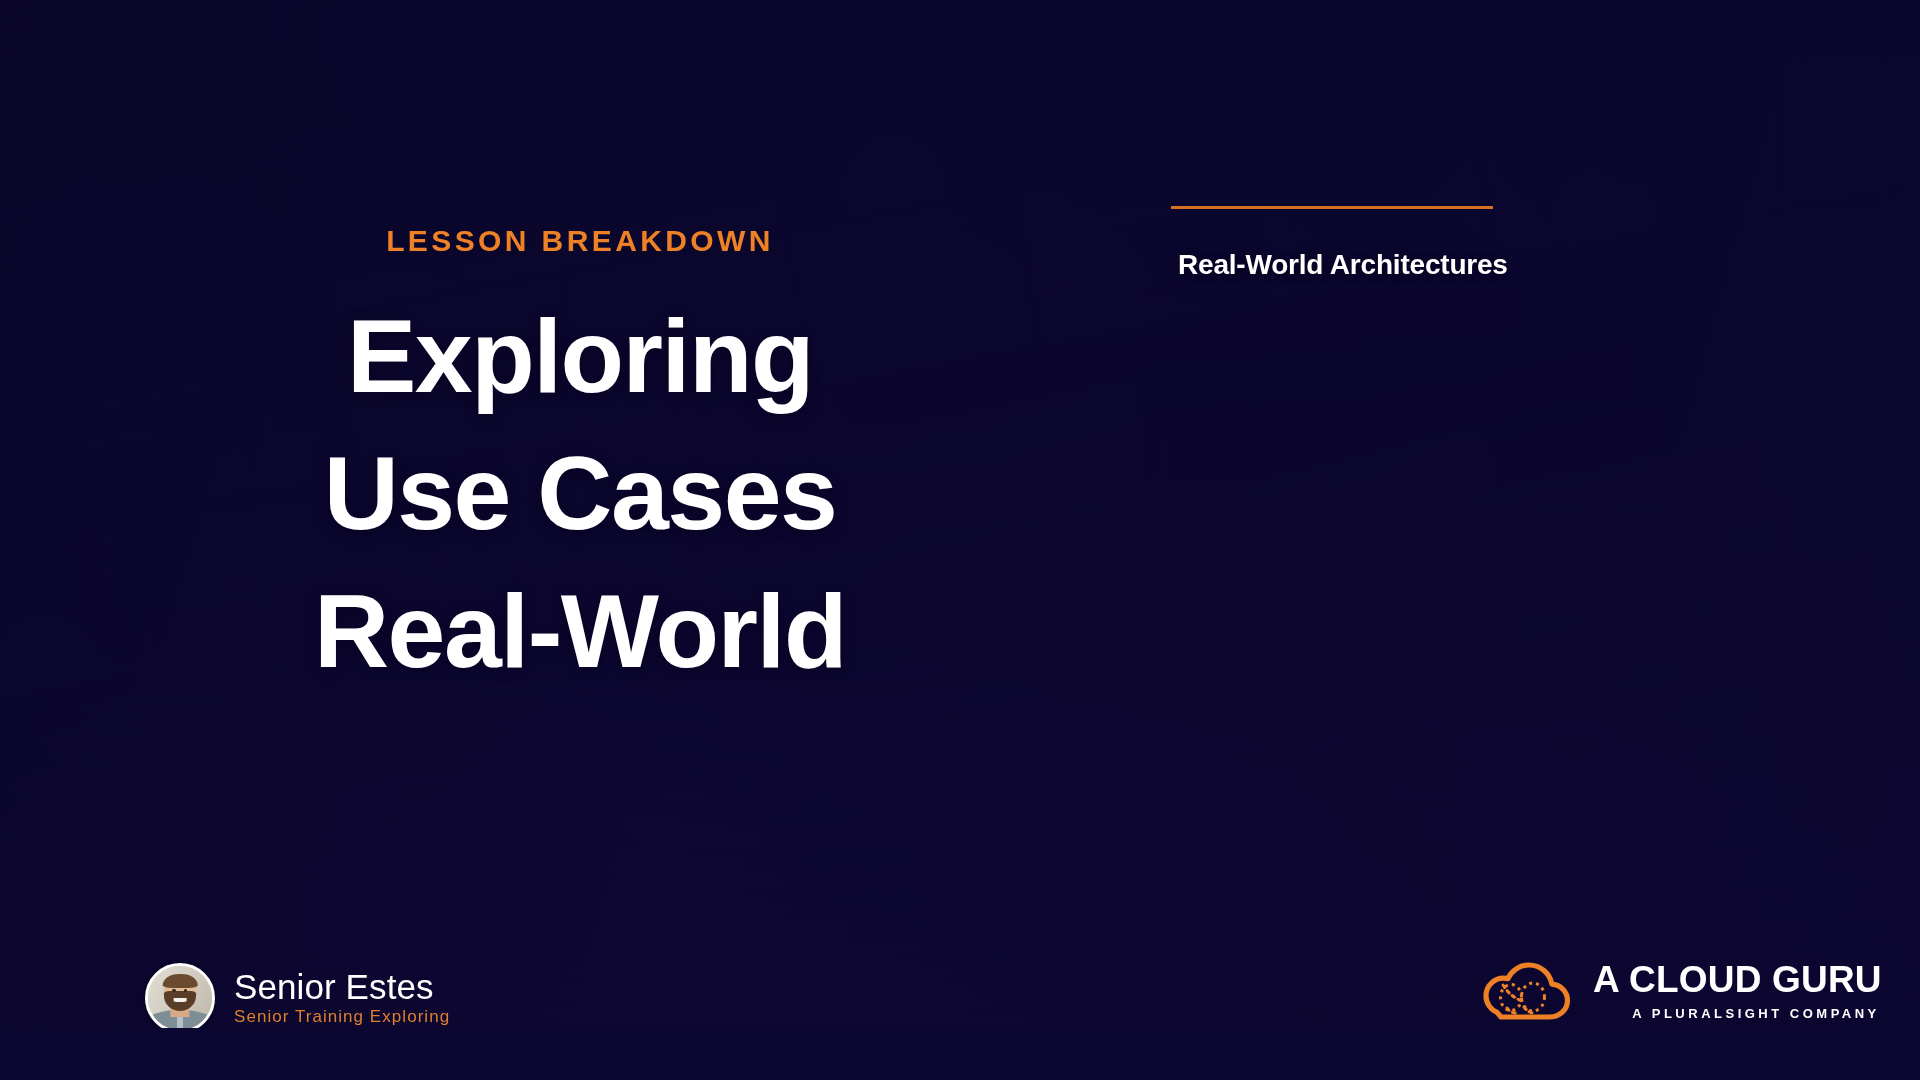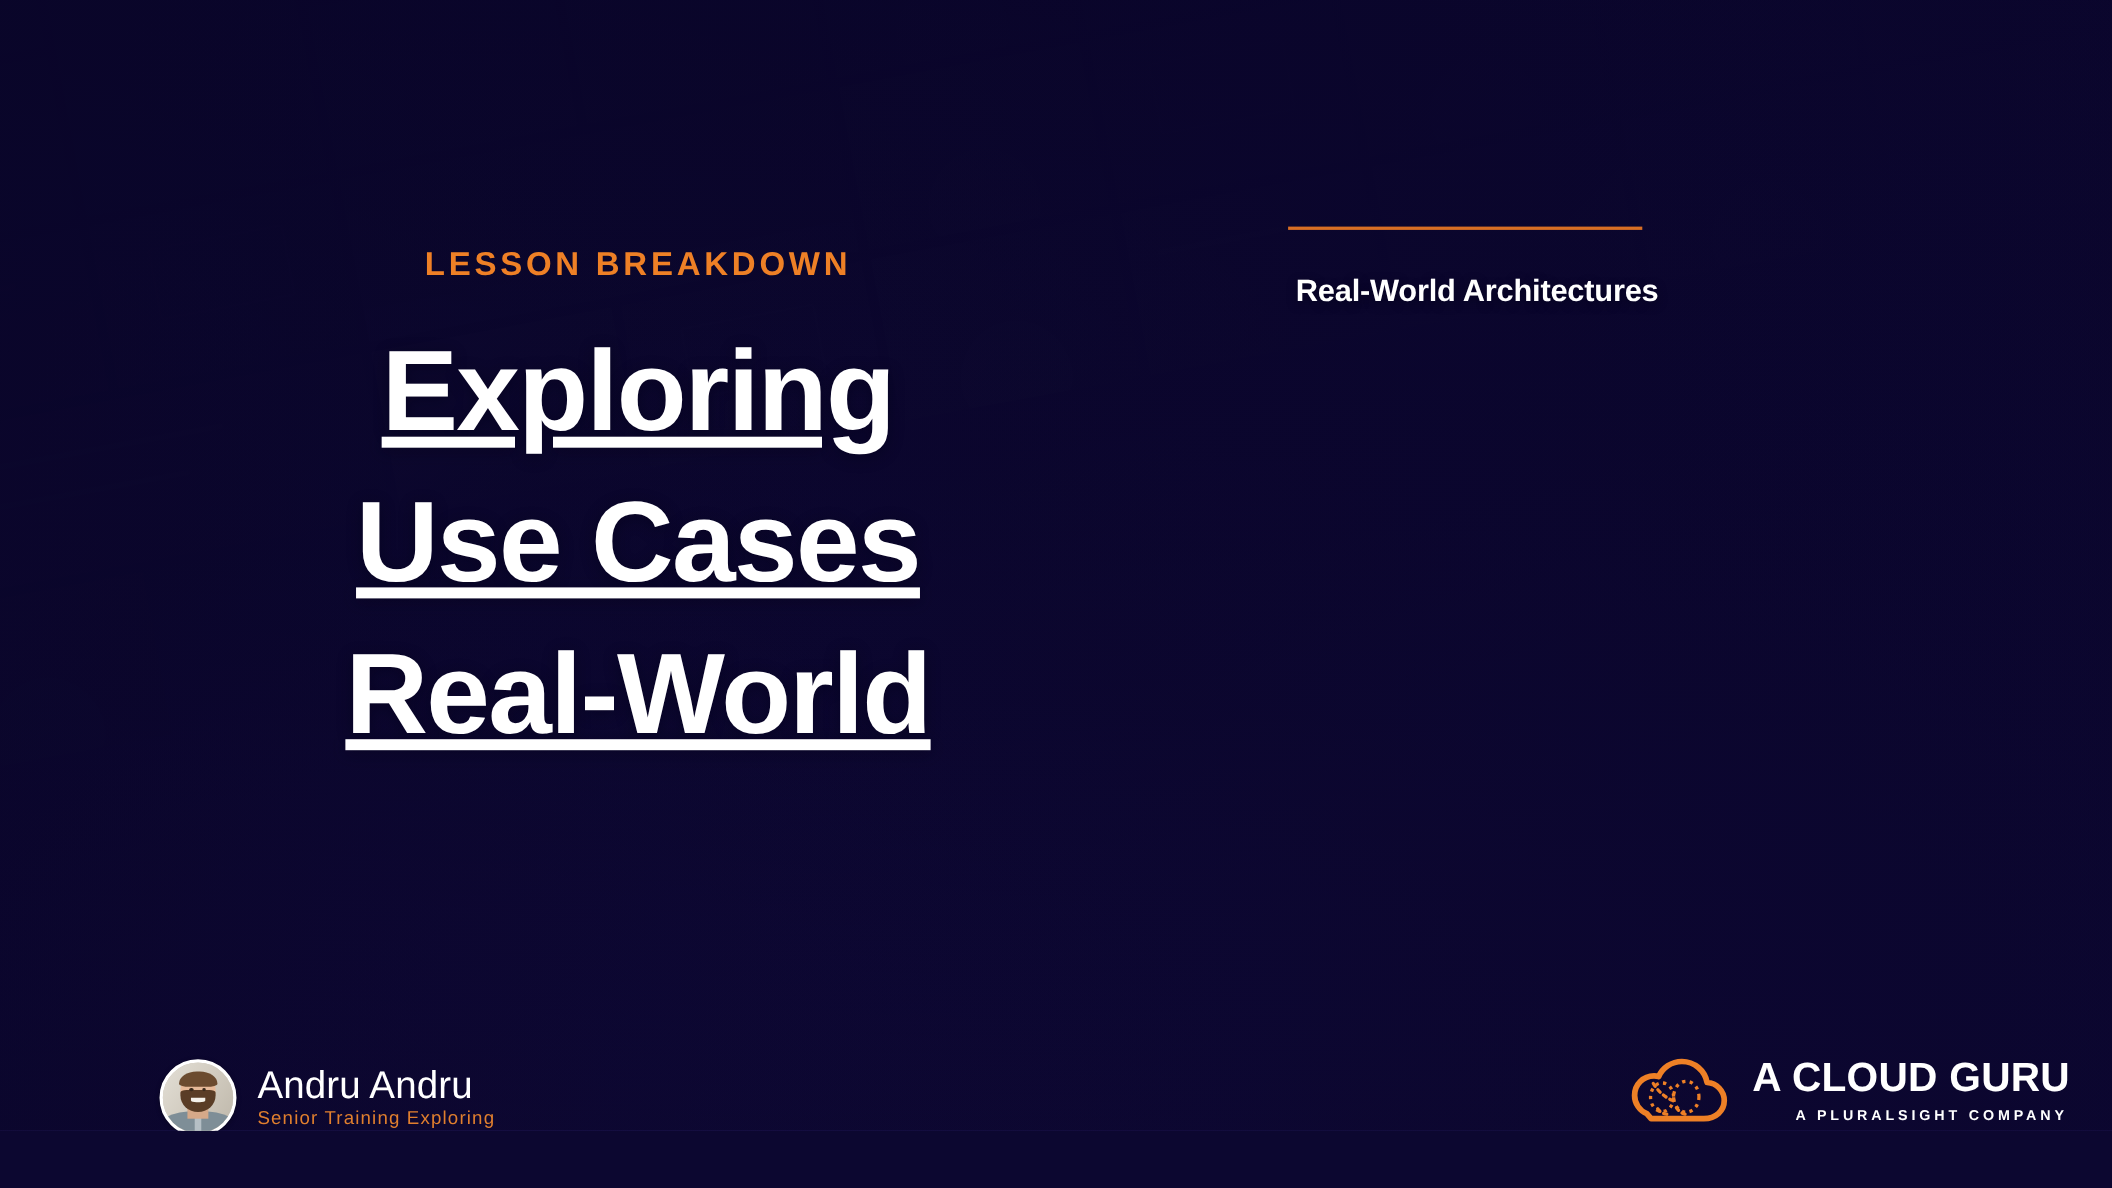--- a/index.html
+++ b/index.html
@@ -123,21 +123,20 @@
   #title {
     position:absolute;
     left:0; top:288px; width:1160px;
     text-align:center;
     color:#ffffff;
     font-size:104px;
     font-weight:700;
     line-height:1.32;
     letter-spacing:-1.5px;
     text-shadow:0 3px 14px rgba(4,2,22,0.45);
-    text-decoration:underline;
   }
   #title .tline { display:block; }
 
   #rule {
     position:absolute;
     left:1171px; top:206px;
     width:322px; height:3px;
     background:#d96f24;
   }
 
@@ -418,21 +417,21 @@
           <span class="neck"></span>
           <span class="face"></span>
           <span class="beard"></span>
           <span class="mouth"></span>
           <span class="hair"></span>
           <span class="eye l"></span>
           <span class="eye r"></span>
         </div>
       </div>
       <div id="presenter-text">
-        <div id="presenter-name">Andru Andru</div>
+        <div id="presenter-name">Senior Estes</div>
         <div id="presenter-role">Senior Training Exploring</div>
       </div>
     </div>
 
     <div id="brand">
       <span id="cloud-icon">
         <svg viewBox="0 0 96 62" width="96" height="62" fill="none" xmlns="http://www.w3.org/2000/svg">
           <path d="M24 57 H72 C83 57 90.5 49.5 90.5 40.5 C90.5 31.8 83.6 24.6 74.9 24.1 C72.9 13.2 63.4 5 52 5 C42.6 5 34.5 10.6 30.9 18.7 C29.6 18.3 28.2 18.1 26.7 18.1 C16.9 18.1 9 26 9 35.8 C9 43.3 13.6 49.7 20.1 52.4 Z" stroke="#ee8026" stroke-width="5.2" stroke-linejoin="round" stroke-linecap="round"></path>
           <ellipse cx="56" cy="37" rx="11.5" ry="14" stroke="#ee8026" stroke-width="3" stroke-dasharray="3 4" fill="none"></ellipse>
           <ellipse cx="34" cy="37.5" rx="10.5" ry="13" stroke="#ee8026" stroke-width="3" stroke-dasharray="3 4" fill="none"></ellipse>

